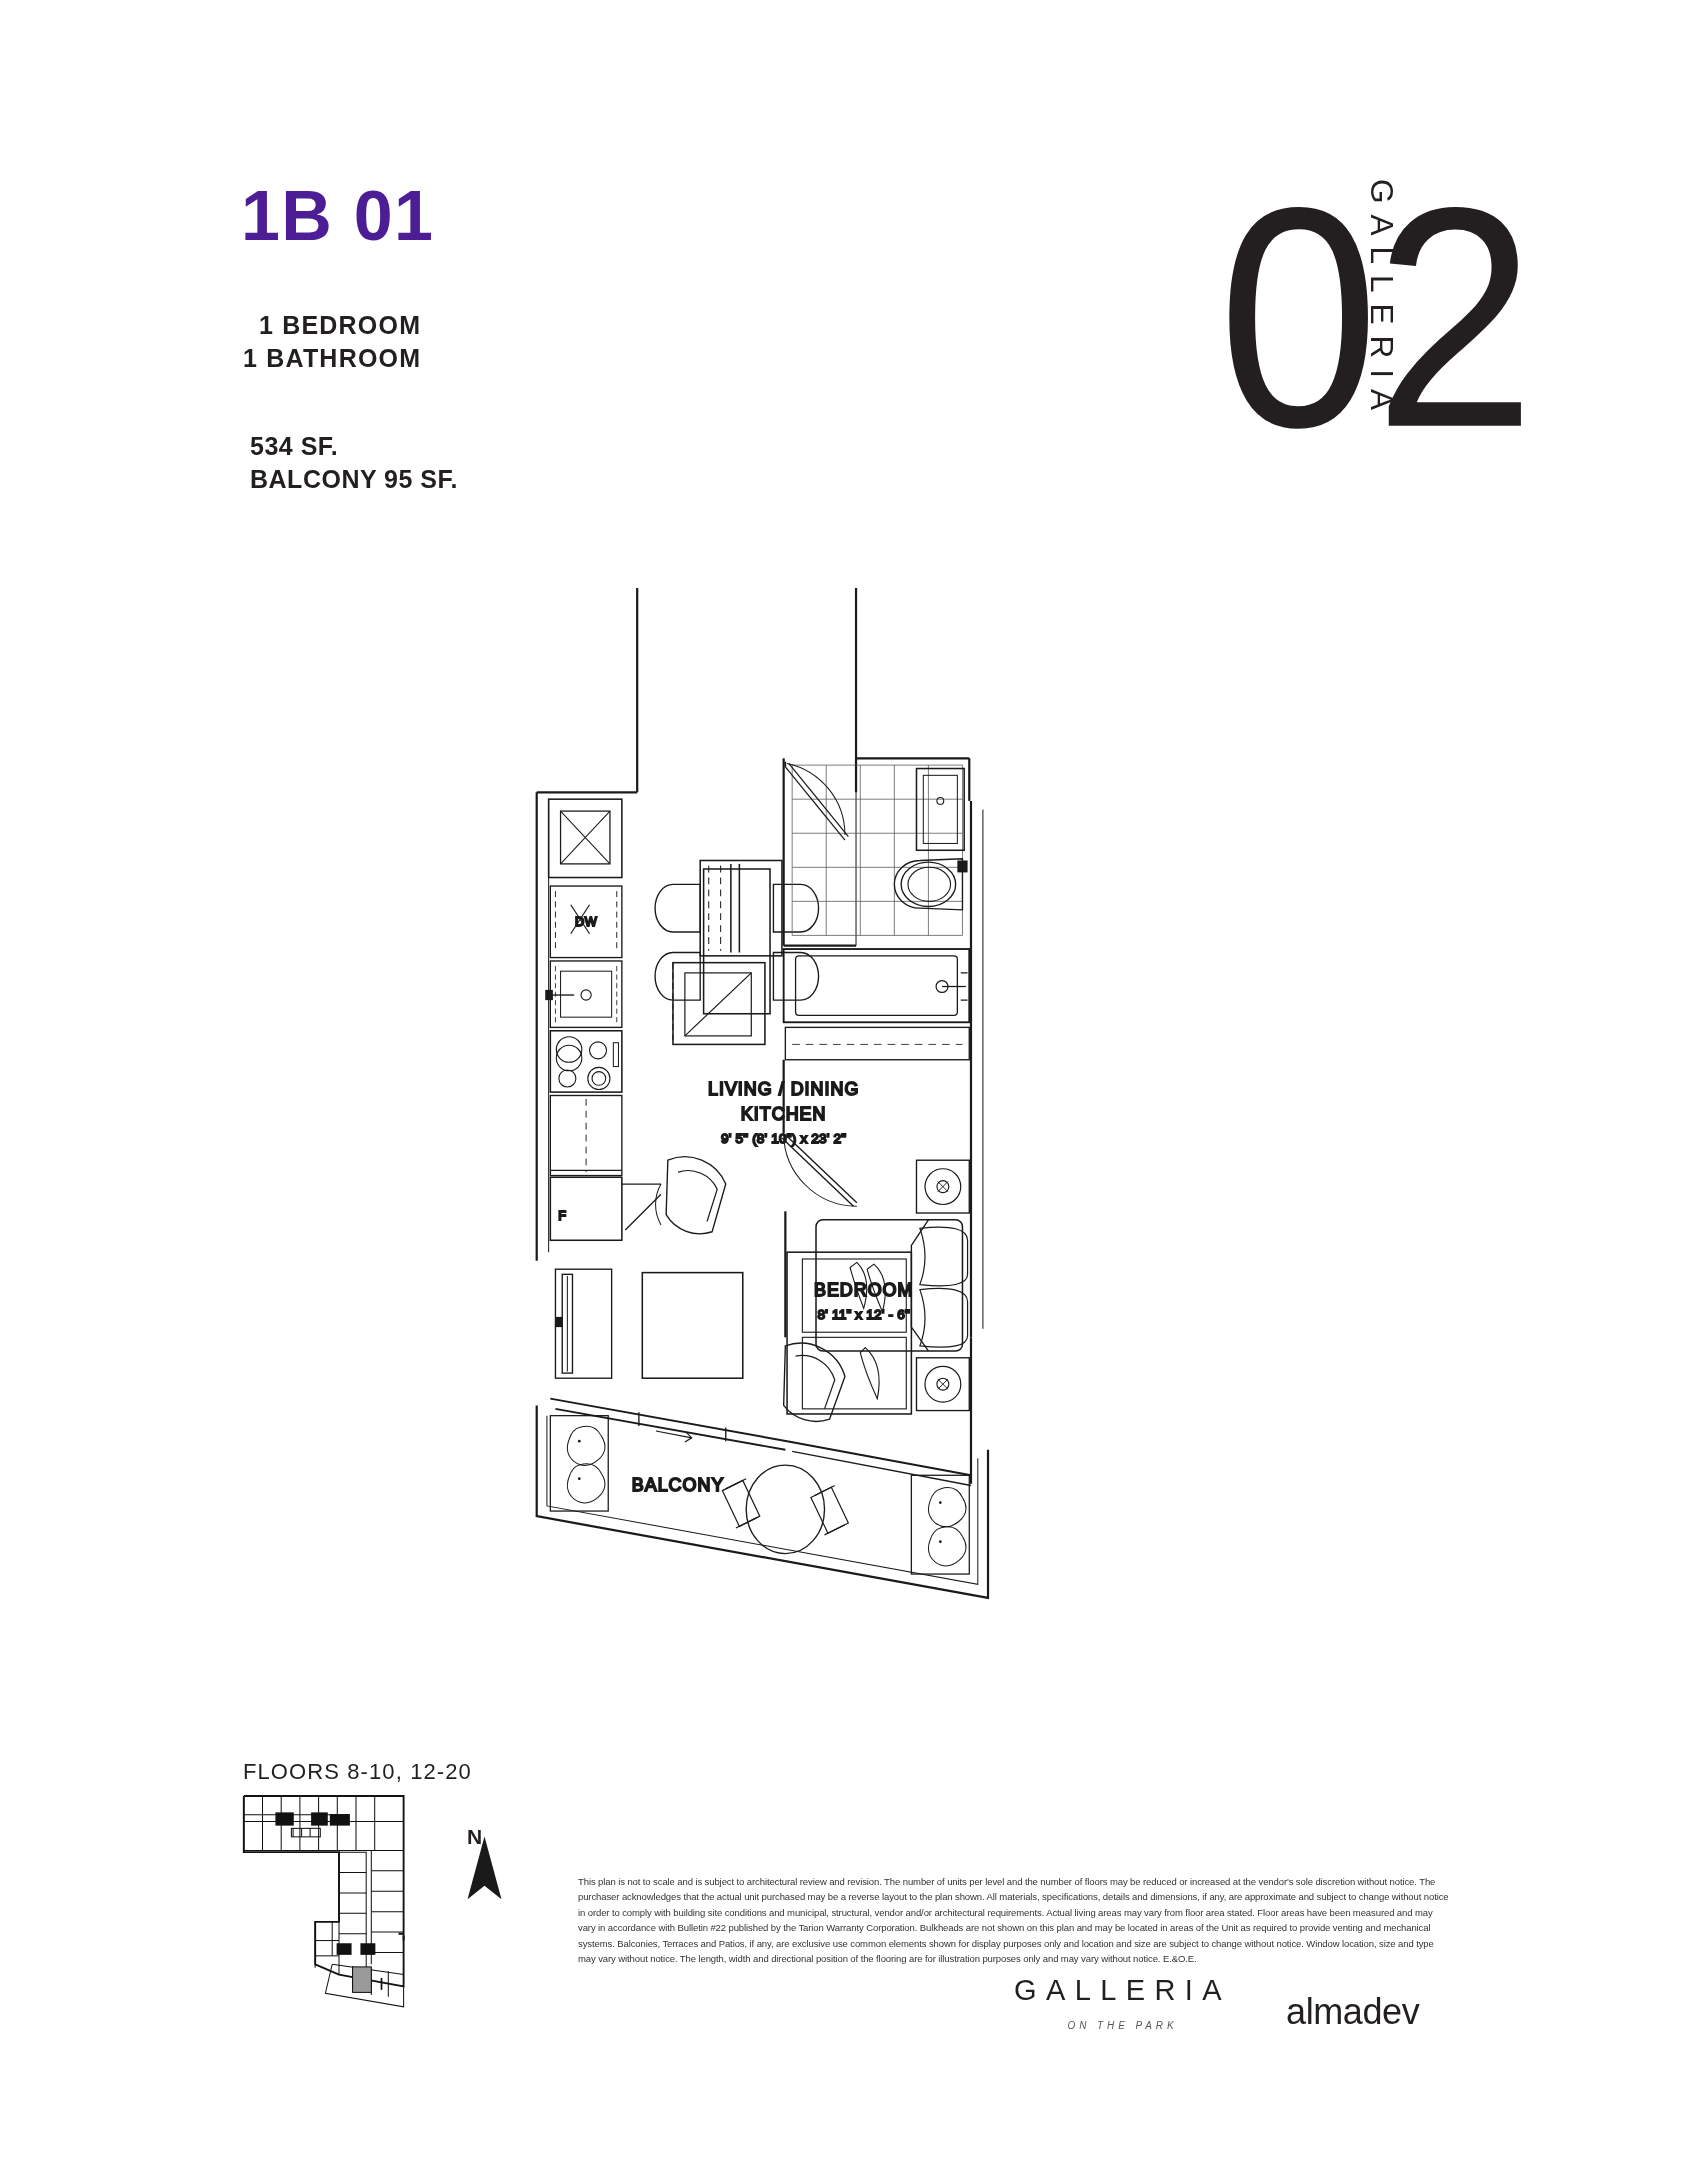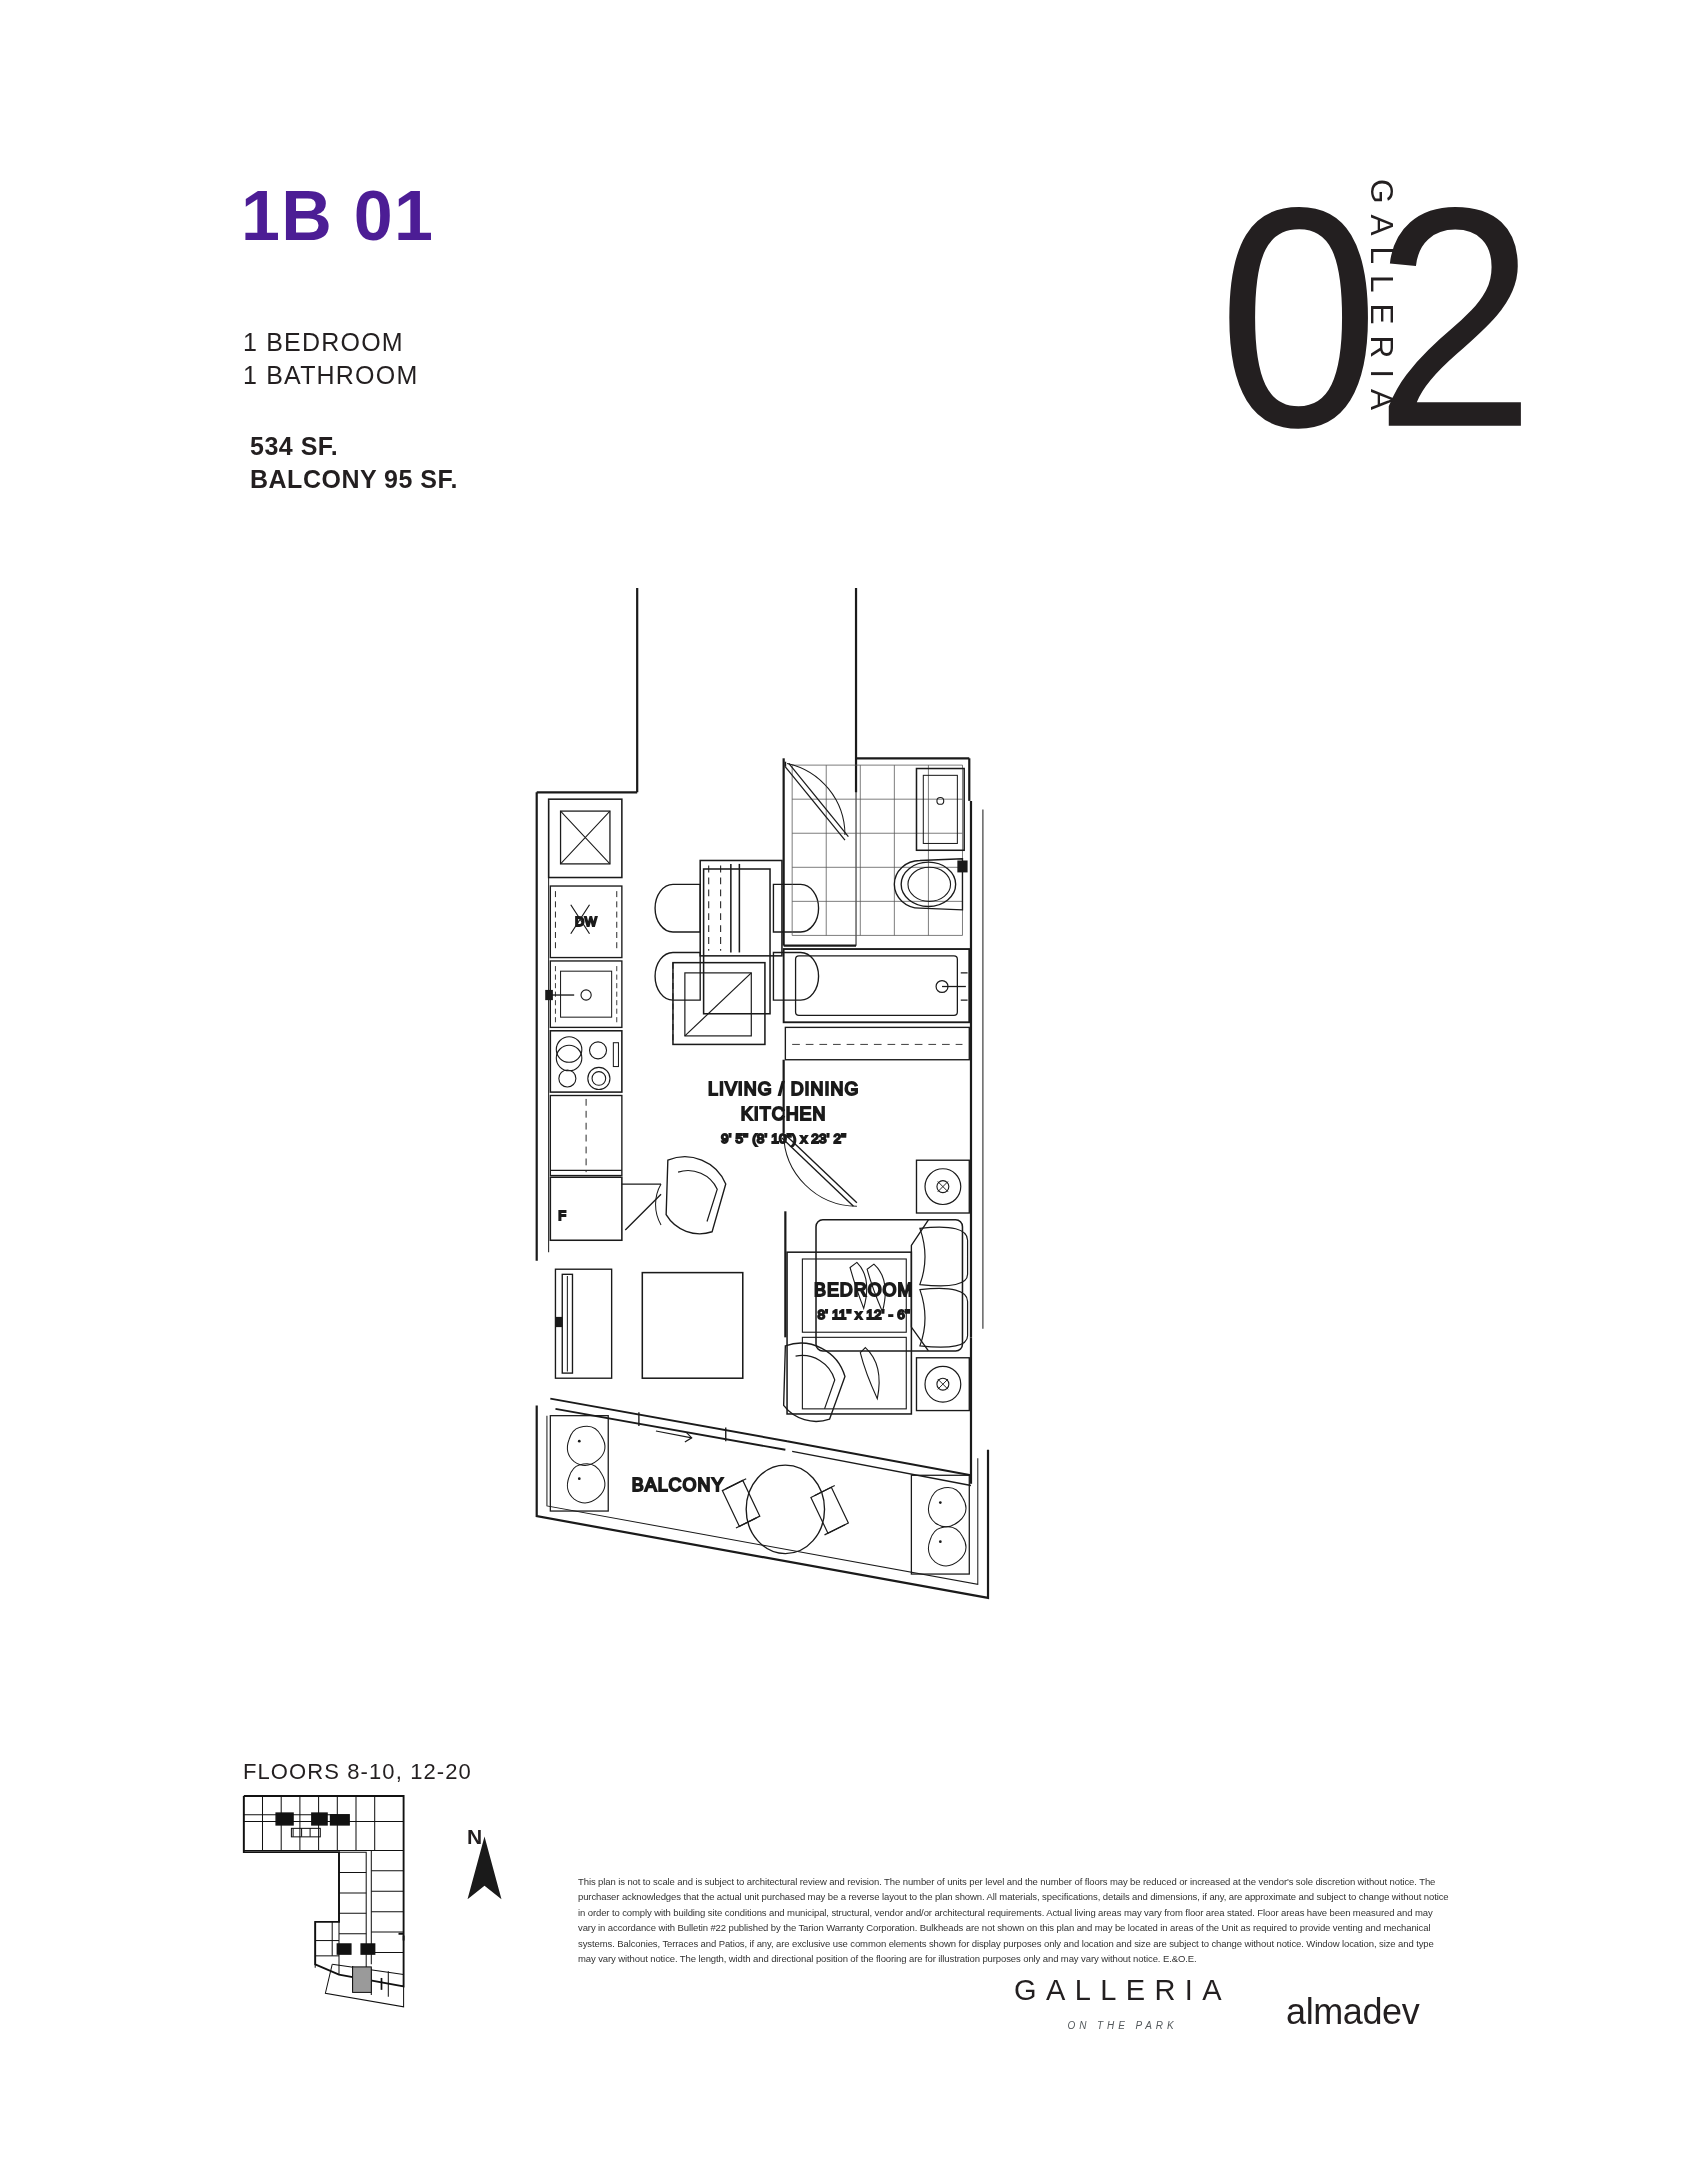--- a/index.html
+++ b/index.html
@@ -12,23 +12,23 @@
   }
   .page { position: relative; width: 1685px; height: 2181px; }
 
   
   .unit-title {
     position: absolute; left: 241px; top: 175px;
     font-size: 70px; font-weight: 700; letter-spacing: 1.3px;
     line-height: 1; color: #4c1d95; margin-top: 6px;
   }
   .unit-subtitle {
-    position: absolute; left: 243px; top: 326px;
-    font-size: 25px; font-weight: 400; letter-spacing: 1.2px;
-    line-height: 1.33; color: #231f20;
+    position: absolute; left: 243px; top: 309px;
+    font-size: 25px; font-weight: 700; letter-spacing: 1.2px;
+    line-height: 1.33; color: #231f20; text-align: right;
   }
   .unit-area {
     position: absolute; left: 250px; top: 430px;
     font-size: 25px; font-weight: 700; letter-spacing: 0.5px;
     line-height: 1.33; color: #231f20;
   }
 
   
   .suite-num {
     position: absolute; left: 1218px; top: 160px;

